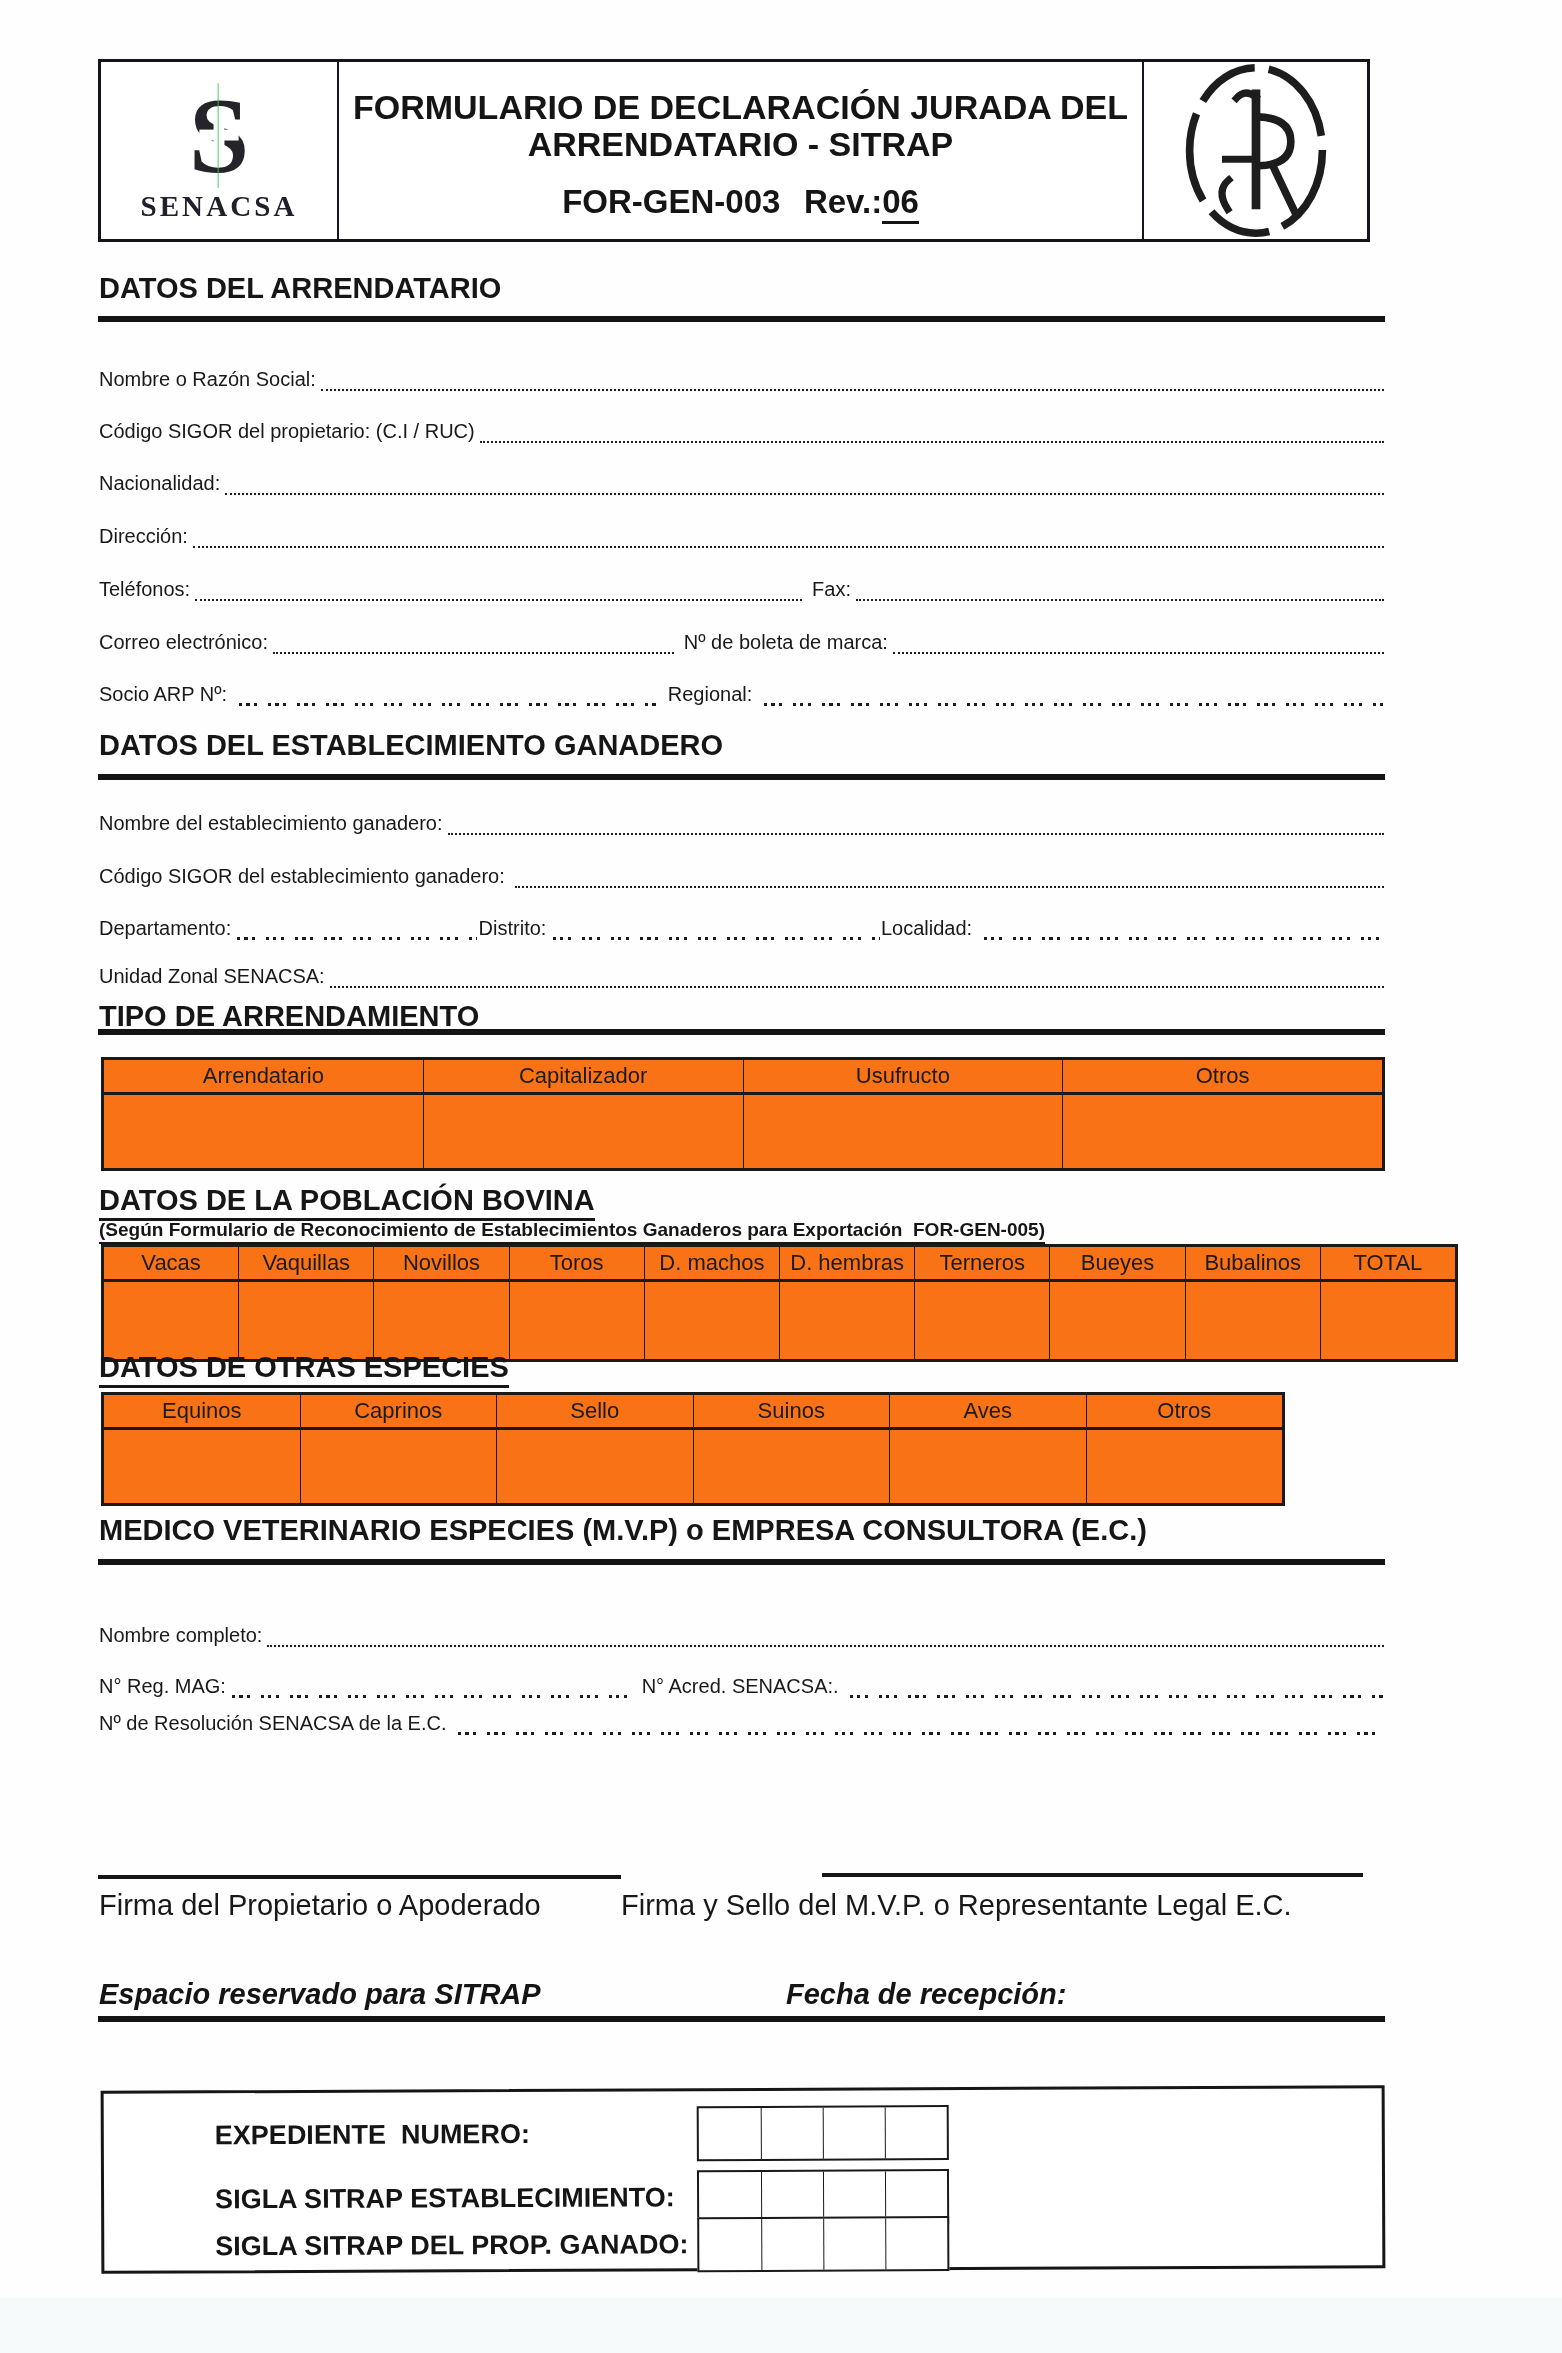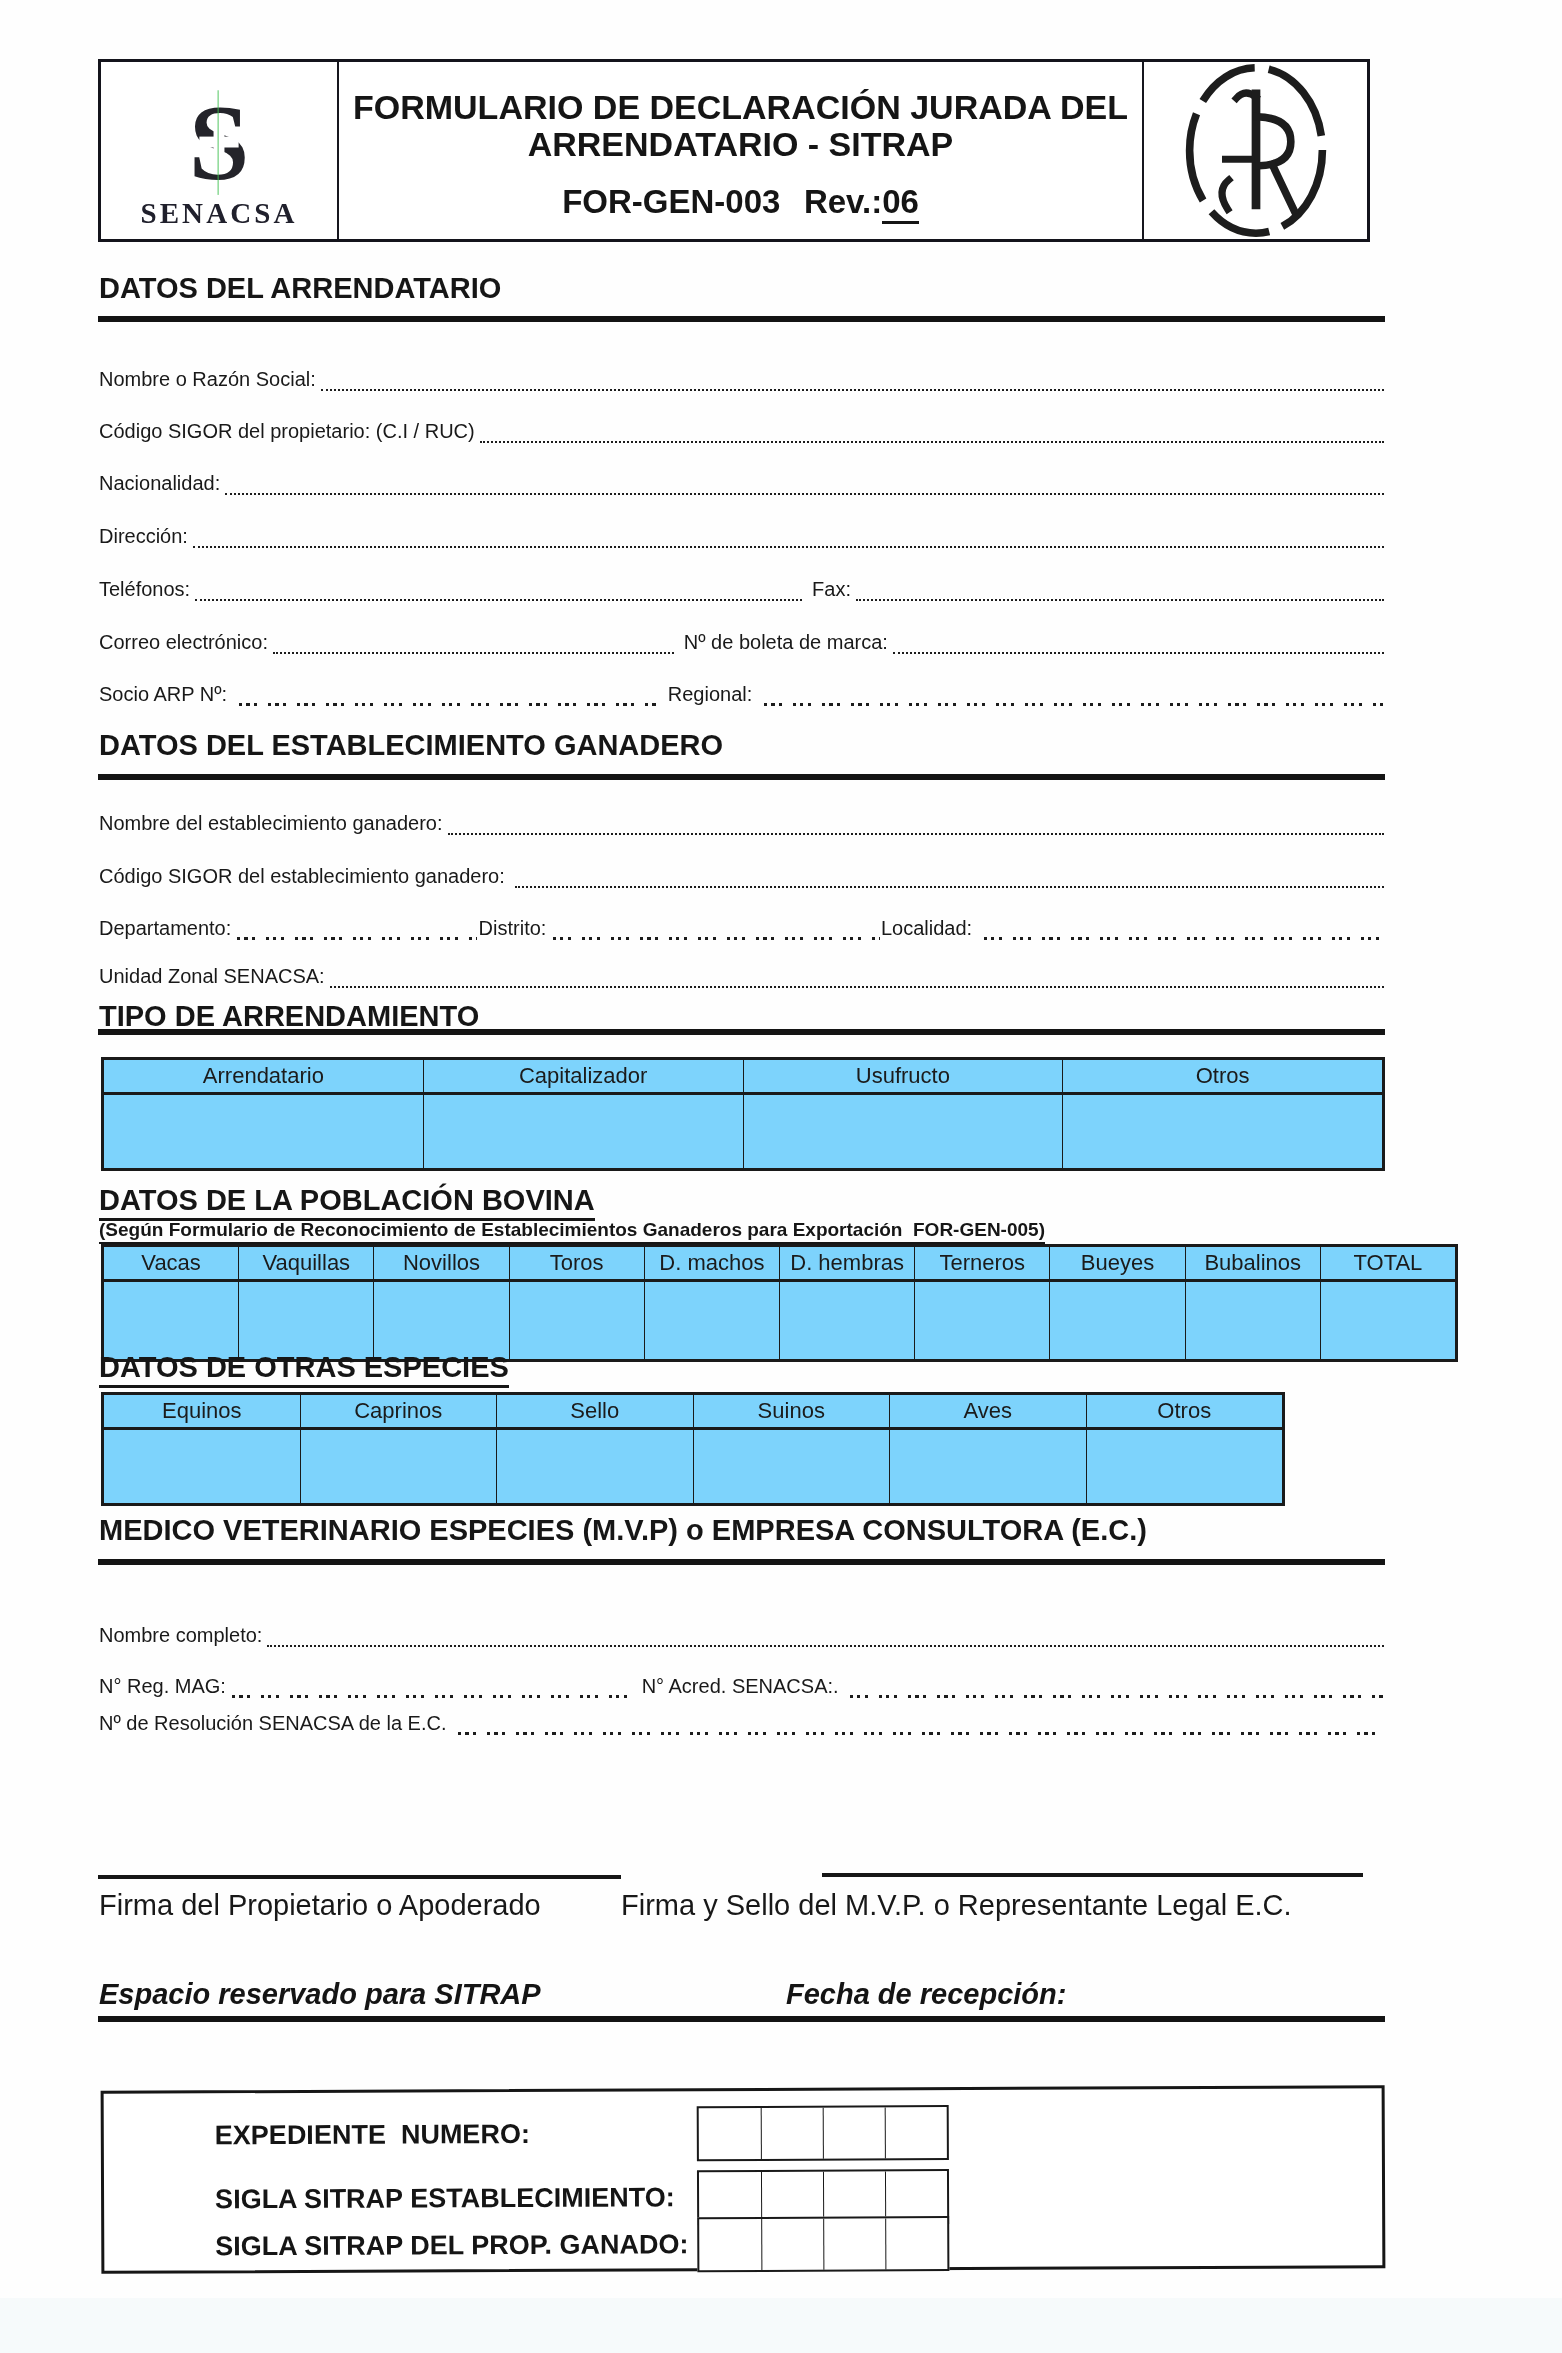--- a/index.html
+++ b/index.html
@@ -2,21 +2,21 @@
 <html style="font-size:10px"><head>
 <meta charset="utf-8">
 <style>
   html,body{margin:0;padding:0;background:#ffffff;}
   .page{position:relative;width:1563px;height:2354px;background:#fefefe;overflow:hidden;
         font-family:"Liberation Sans",sans-serif;color:#191919;}
   
   .header-box{position:absolute;left:98px;top:59px;width:1272px;height:183px;
               border:3.1px solid #14141c;display:flex;background:#fff;box-sizing:border-box;}
   .hcell-logo{width:236px;display:flex;flex-direction:column;align-items:center;
-              justify-content:flex-start;padding-top:25px;box-sizing:border-box;}
+              justify-content:flex-start;padding-top:18px;box-sizing:border-box;}
   .ssvg{width:104px;height:109px;display:block;}
   .sname{font-family:"Liberation Serif",serif;font-weight:bold;font-size:29px;
          letter-spacing:3.1px;color:#20202c;margin-top:1.2px;}
   .hcell-title{flex:1;border-left:2.5px solid #16161e;border-right:2.5px solid #16161e;
                text-align:center;padding-top:27px;box-sizing:border-box;}
   .title-line{font-size:34px;font-weight:bold;line-height:37px;color:#151515;}
   .code-line{margin-top:20px;font-size:33px;font-weight:bold;color:#151515;}
   .code-sp{margin-right:23.5px;}
   .rev-u{border-bottom:3.1px solid #151515;padding-bottom:0.6px;}
   .hcell-mark{width:223px;display:flex;align-items:center;justify-content:center;}
@@ -29,21 +29,21 @@
   .rule{position:absolute;left:98px;width:1287px;height:5.6px;background:#141414;}
   
   .frow{position:absolute;left:99px;width:1286px;display:flex;align-items:flex-end;
         font-size:20px;line-height:35px;height:36px;}
   .lbl{white-space:pre;flex:none;}
   .lead{flex-grow:1;border-bottom:2.5px dotted #1c1c1c;height:0;margin:0 1.2px 5.6px 5px;}
   .leadg{flex-grow:1;height:3.1px;margin:0 1.2px 5.6px 6.2px;
          background-image:repeating-linear-gradient(to right,#1c1c1c 0 3.1px,transparent 3.1px 7.4px,
            #1c1c1c 7.4px 10.5px,transparent 10.5px 15px,#1c1c1c 15px 18px,transparent 18px 29px);}
   
-  .tbl{position:absolute;border:3.1px solid #1a1a1a;background:#7dd3fc;box-sizing:border-box;}
+  .tbl{position:absolute;border:3.1px solid #1a1a1a;background:#f97316;box-sizing:border-box;}
   .tr{display:flex;}
   .tr-head{border-bottom:3.1px solid #1a1a1a;}
   .tc{flex:1;border-left:1.9px solid #1a1a1a;display:flex;align-items:center;justify-content:center;
       font-size:22px;color:#1b1b1b;box-sizing:border-box;}
   .tc:first-child{border-left:none;}
   .hc{height:32px;}
   .tipo-body .tc{height:73px;}
   .bov-body .tc{height:77px;}
   .otr-body .tc{height:73px;}
   

